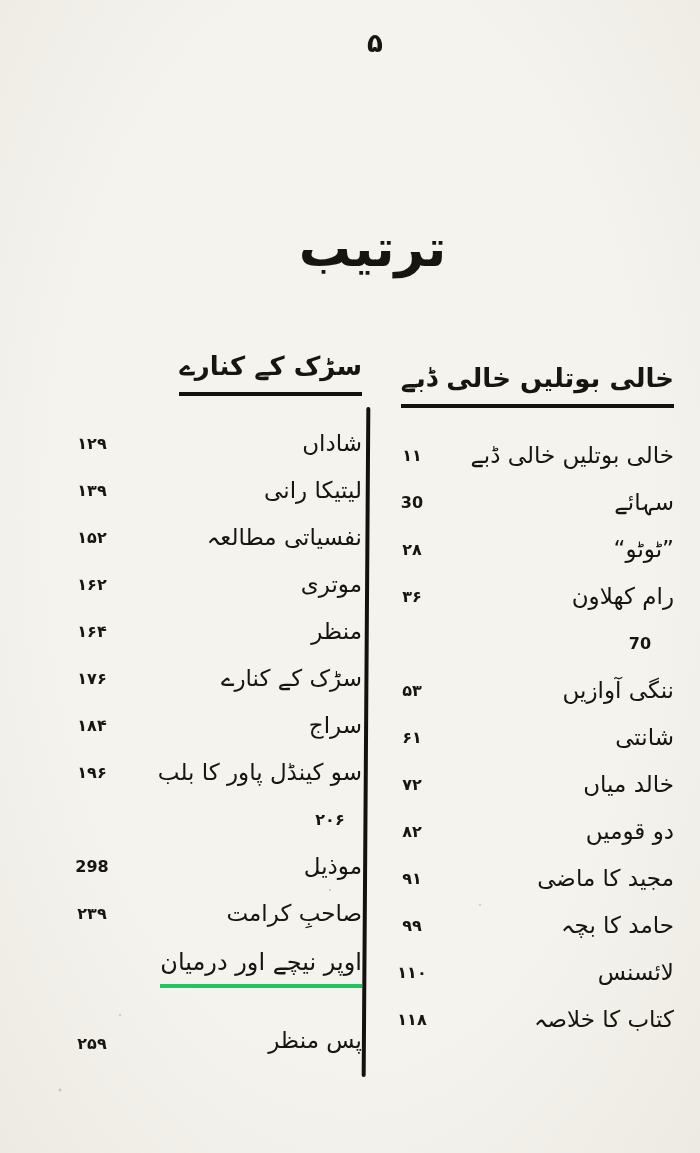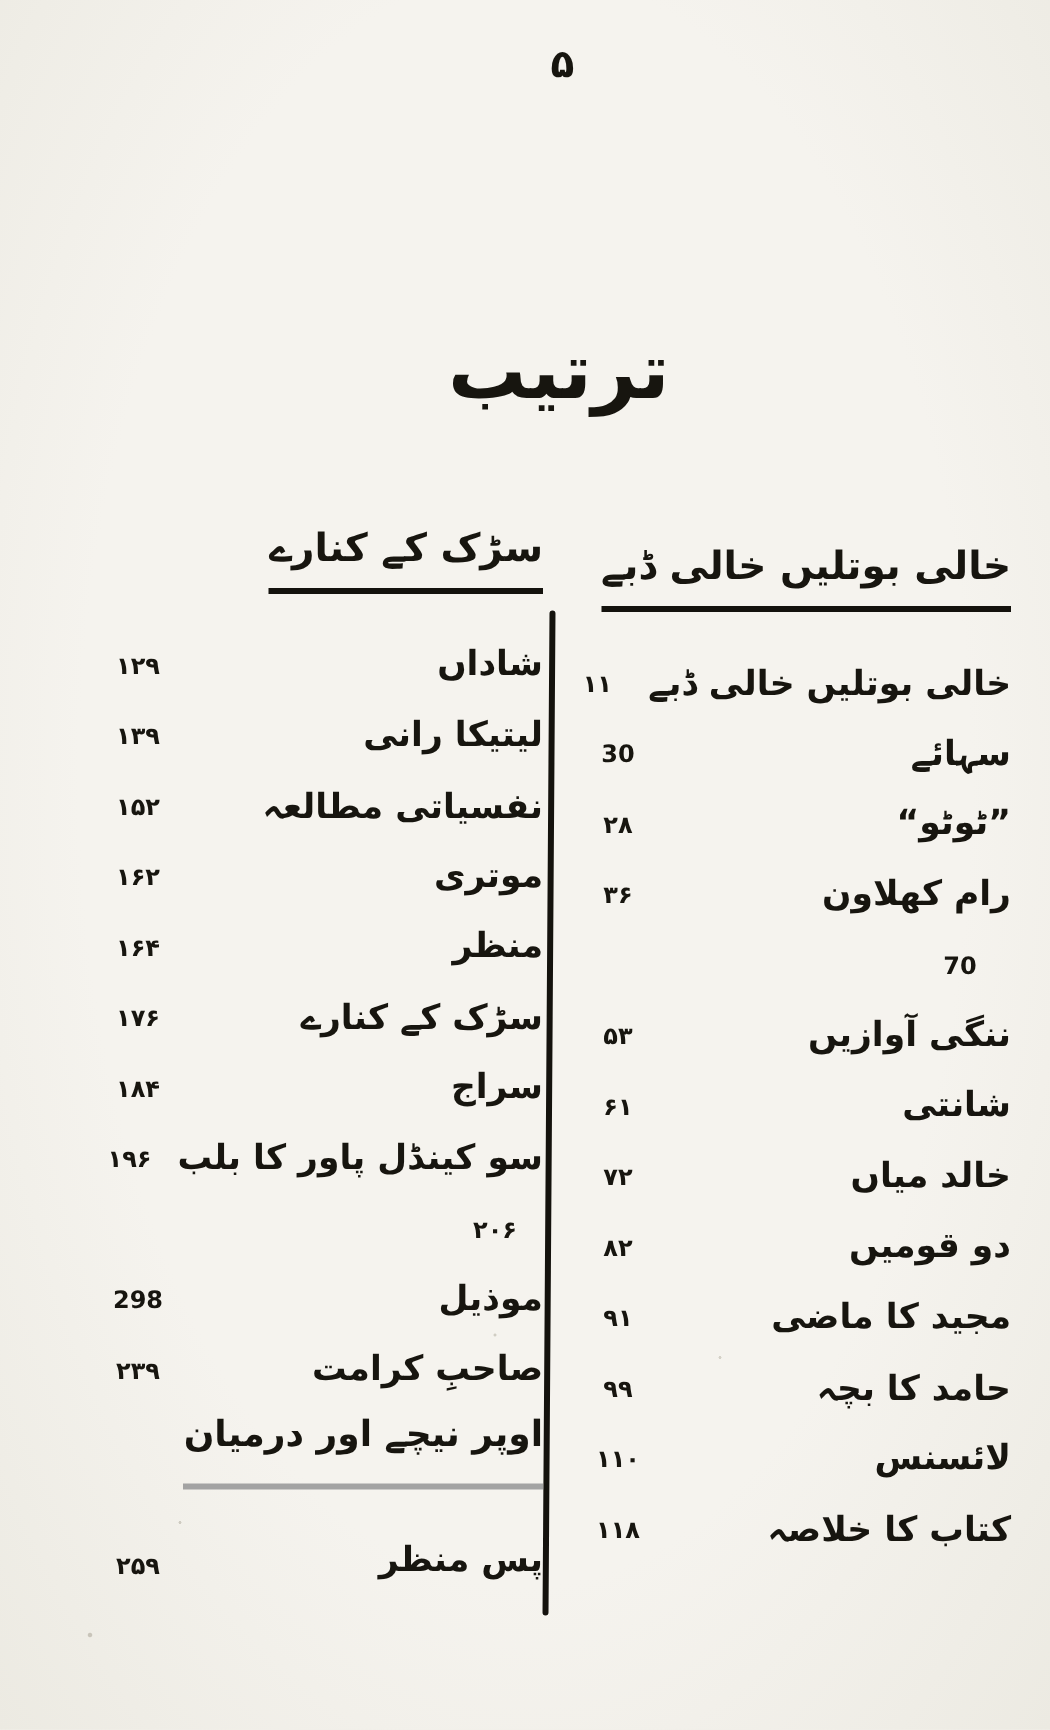--- a/index.html
+++ b/index.html
@@ -37,31 +37,31 @@
     margin:0 0 24px 0;
   }
   .col-header .hdr-text{
     display:inline-block;border-bottom:4px solid #14120d;padding-bottom:9px;
   }
   .rows{display:block;}
   .row{
     height:47px;display:flex;align-items:center;direction:rtl;
   }
   .row .ttl{
-    flex:1;text-align:right;font-size:23px;font-weight:bold;white-space:nowrap;
+    flex:1;text-align:right;font-size:23px;font-weight:normal;white-space:nowrap;
   }
   .row .num{
     width:68px;text-align:center;direction:ltr;font-size:16px;font-weight:bold;
     flex:none;
   }
   .col-left .row{padding-right:0;padding-left:0;}
   .col-left .row .num{width:84px;padding-left:20px;box-sizing:border-box;}
   .row.subheader{height:62px;}
   .row.subheader .ttl .sub-text{
-    display:inline-block;border-bottom:4px solid #a3a3a3;padding-bottom:19px;
+    display:inline-block;border-bottom:4px solid #22c55e;padding-bottom:8px;
     font-size:24px;
   }
   .row.lastrow{height:58px;align-items:flex-end;padding-bottom:4px;box-sizing:border-box;}
 </style>
 </head>
 <body>
 
 <div class="scan-noise"></div>
 
 <div class="pageno">۵</div>

